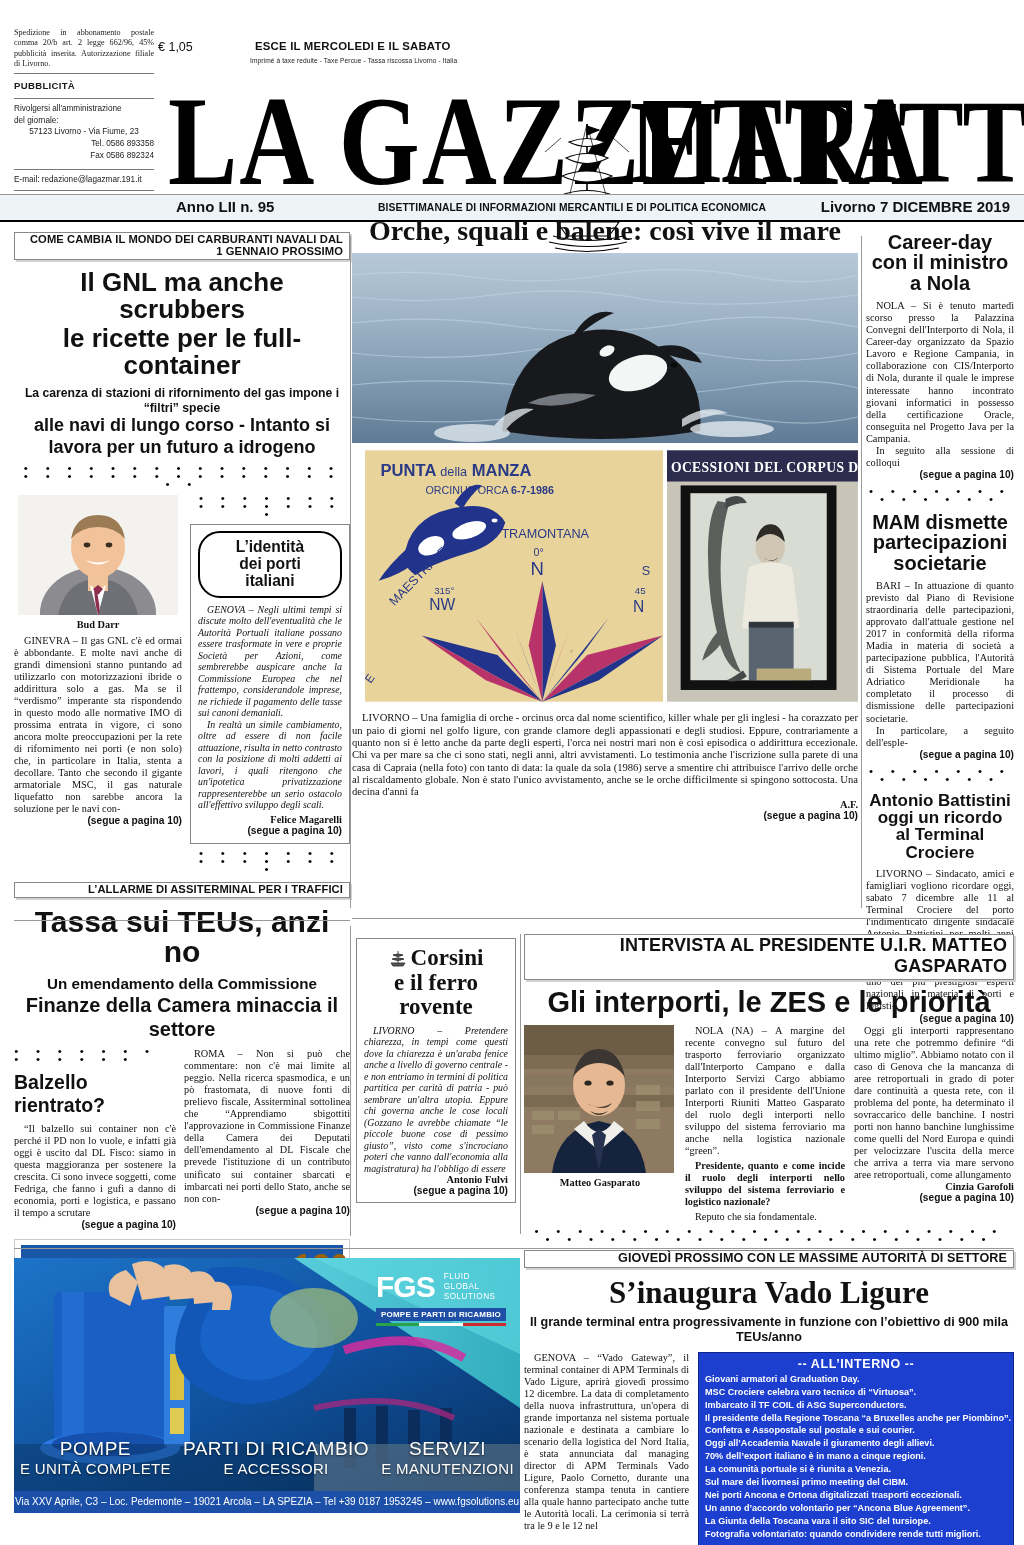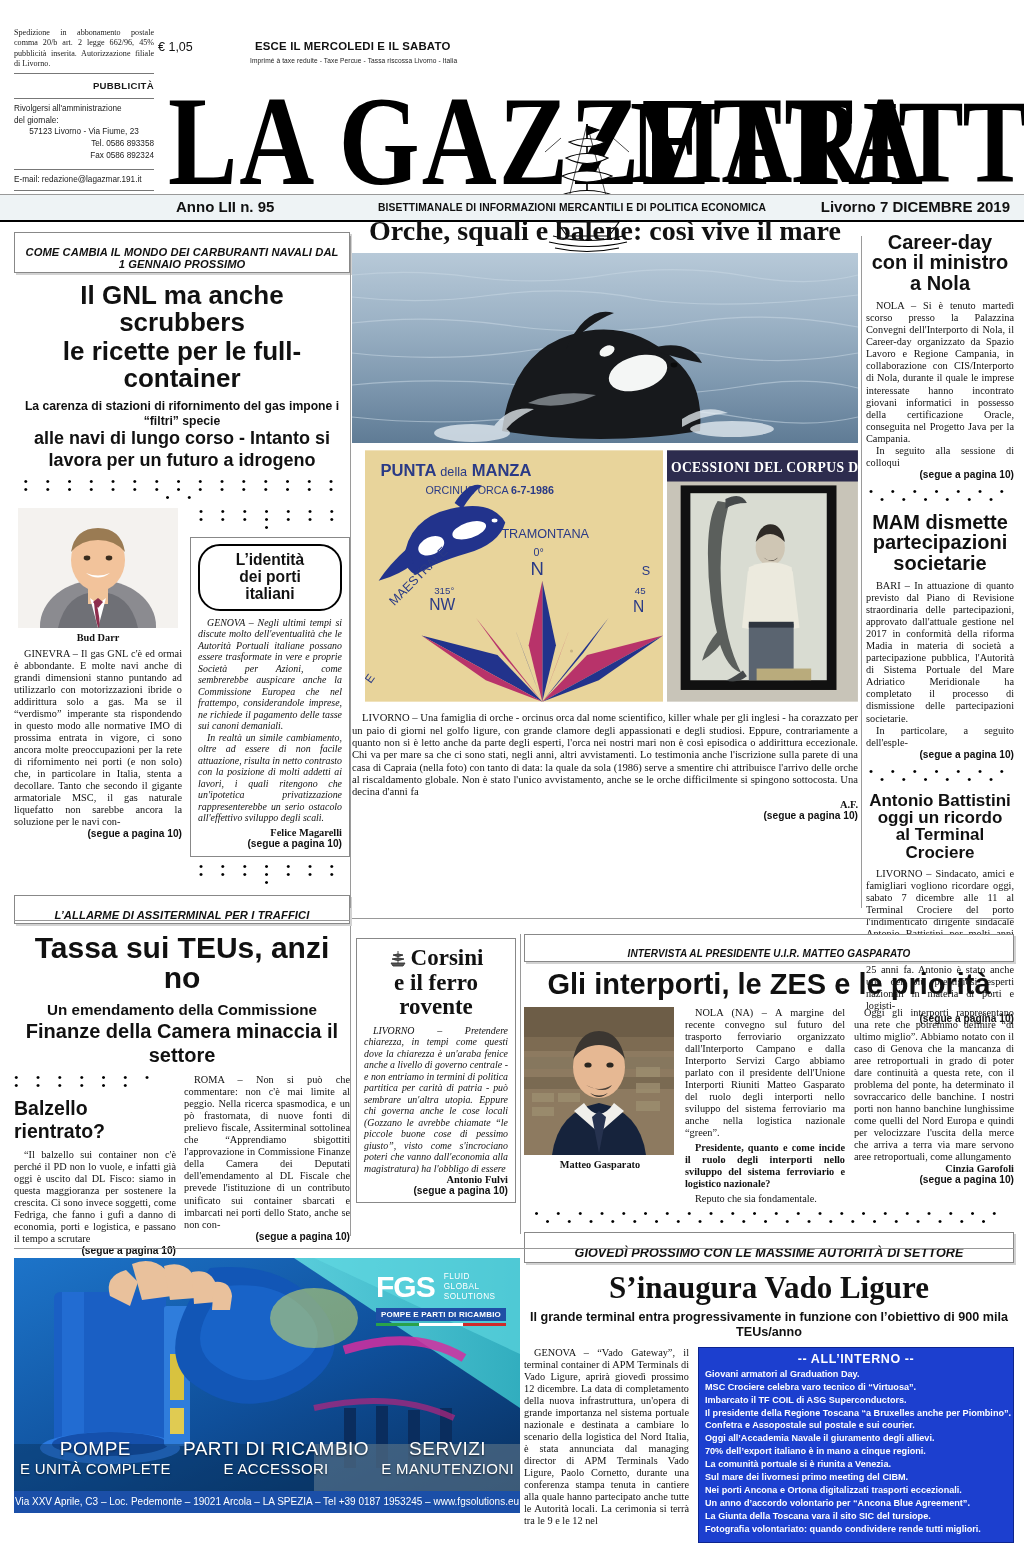--- a/index.html
+++ b/index.html
@@ -10,21 +10,21 @@
   }
   .page { position:relative; width:1024px; height:1372px; padding:0; }
 
   
   .masthead { position:relative; height:222px; border-bottom:2px solid #000; }
   .mh-left {
     position:absolute; left:14px; top:28px; width:140px; font-size:8.1px; line-height:1.28;
     font-family:"Liberation Serif", serif; color:#1a1a1a;
   }
   .mh-left .rule { border-top:1px solid #777; margin:4px 0 4px; }
-  .mh-left .pub { text-align:right; font-family:"Liberation Sans",sans-serif; font-weight:bold;
+  .mh-left .pub { text-align:left; font-family:"Liberation Sans",sans-serif; font-weight:bold;
     font-size:9.6px; letter-spacing:.3px; padding:2px 0 1px; }
   .mh-left .sans { font-family:"Liberation Sans",sans-serif; font-size:8.2px; line-height:1.45; }
   .mh-left .ctr { text-align:center; }
   .mh-left .rt { text-align:right; }
   .mh-left .just { text-align:justify; }
 
   .mh-price { position:absolute; left:158px; top:40px; font-family:"Liberation Sans",sans-serif;
     font-size:12.5px; }
   .mh-esce { position:absolute; left:255px; top:40px; font-family:"Liberation Sans",sans-serif;
     font-size:11.4px; font-weight:bold; letter-spacing:.2px; }
@@ -45,22 +45,22 @@
   .mh-anno { position:absolute; left:176px; top:3px; font-family:"Liberation Sans",sans-serif;
     font-weight:bold; font-size:15px; }
   .mh-sub { position:absolute; left:378px; top:7px; font-family:"Liberation Sans",sans-serif;
     font-weight:bold; font-size:10.3px; letter-spacing:.1px; }
   .mh-date { position:absolute; right:14px; top:3px; font-family:"Liberation Sans",sans-serif;
     font-weight:bold; font-size:15px; }
 
   
   .kicker {
     border:1px solid #888; background:#fff; box-shadow:2px 2px 0 #d2d2d2;
-    font-family:"Liberation Sans",sans-serif; font-weight:bold; text-align:center;
-    padding:13px 6px 2px; font-size:11.2px; letter-spacing:.1px;font-style:italic;
+    font-family:"Liberation Sans",sans-serif; font-weight:bold; text-align:right;
+    padding:0 6px 2px; font-size:11.2px; letter-spacing:.1px;
   }
   .hl { font-family:"Liberation Sans",sans-serif; font-weight:bold; text-align:center; line-height:1.02; }
   .hl-serif { font-family:"Liberation Serif",serif; font-weight:bold; text-align:center; line-height:1.04; }
   .deck { font-family:"Liberation Sans",sans-serif; font-weight:bold; text-align:center; line-height:1.2; }
   .body-txt { font-family:"Liberation Serif",serif; font-size:10.3px; line-height:1.17;
     text-align:justify; text-justify:inter-word; hyphens:auto; }
   .body-txt p { text-indent:10px; margin:0; }
   .segue { font-family:Liberation Sans, sans-serif; font-weight:bold; text-align:right; font-size:10.2px; }
   .byline { font-family:"Liberation Serif",serif; font-weight:bold; text-align:right; font-size:10.4px; }
   .caption { font-family:"Liberation Serif",serif; font-weight:bold; text-align:center; font-size:10.3px; }
@@ -481,21 +481,21 @@
       <div class="hl-serif" style="font-size:23px;">rovente</div>
       <div class="ital" style="margin-top:6px;">
         <p>LIVORNO – Pretendere chiarezza, in tempi come questi dove la chiarezza è un'araba fenice anche a livello di governo centrale - e non entriamo in termini di politica partitica per carità di patria - può sembrare un'altra utopia. Eppure chi governa anche le cose locali (Gozzano le avrebbe chiamate “le piccole buone cose di pessimo giusto”, visto come s'incrociano poteri che vanno dall'economia alla magistratura) ha l'obbligo di essere</p>
       </div>
       <div class="byline">Antonio Fulvi</div>
       <div class="segue">(segue a pagina 10)</div>
     </div>
   </div>
 
   <div style="position:absolute; left:524px; top:934px; width:490px;">
-    <div class="kicker" style="font-size:10px; width:100%;">INTERVISTA AL PRESIDENTE U.I.R. MATTEO GASPARATO</div>
+    <div class="kicker" style="font-size:18px; width:100%;">INTERVISTA AL PRESIDENTE U.I.R. MATTEO GASPARATO</div>
     <div class="hl" style="font-size:29px; margin-top:8px;">Gli interporti, le ZES e le priorità</div>
 
     <div style="display:flex; margin-top:7px;">
       <div style="width:152px;">
         <svg class="iv-photo" viewBox="0 0 150 148">
           <rect width="150" height="148" fill="#8d7a60"></rect>
           <g fill="#6d5d47">
             <rect x="0" y="0" width="150" height="30"></rect>
             <path d="M0 30 h150 v14 H0z" fill="#7d6b52"></path>
             <path d="M0 50 h150 v12 H0z" fill="#86775e"></path>

